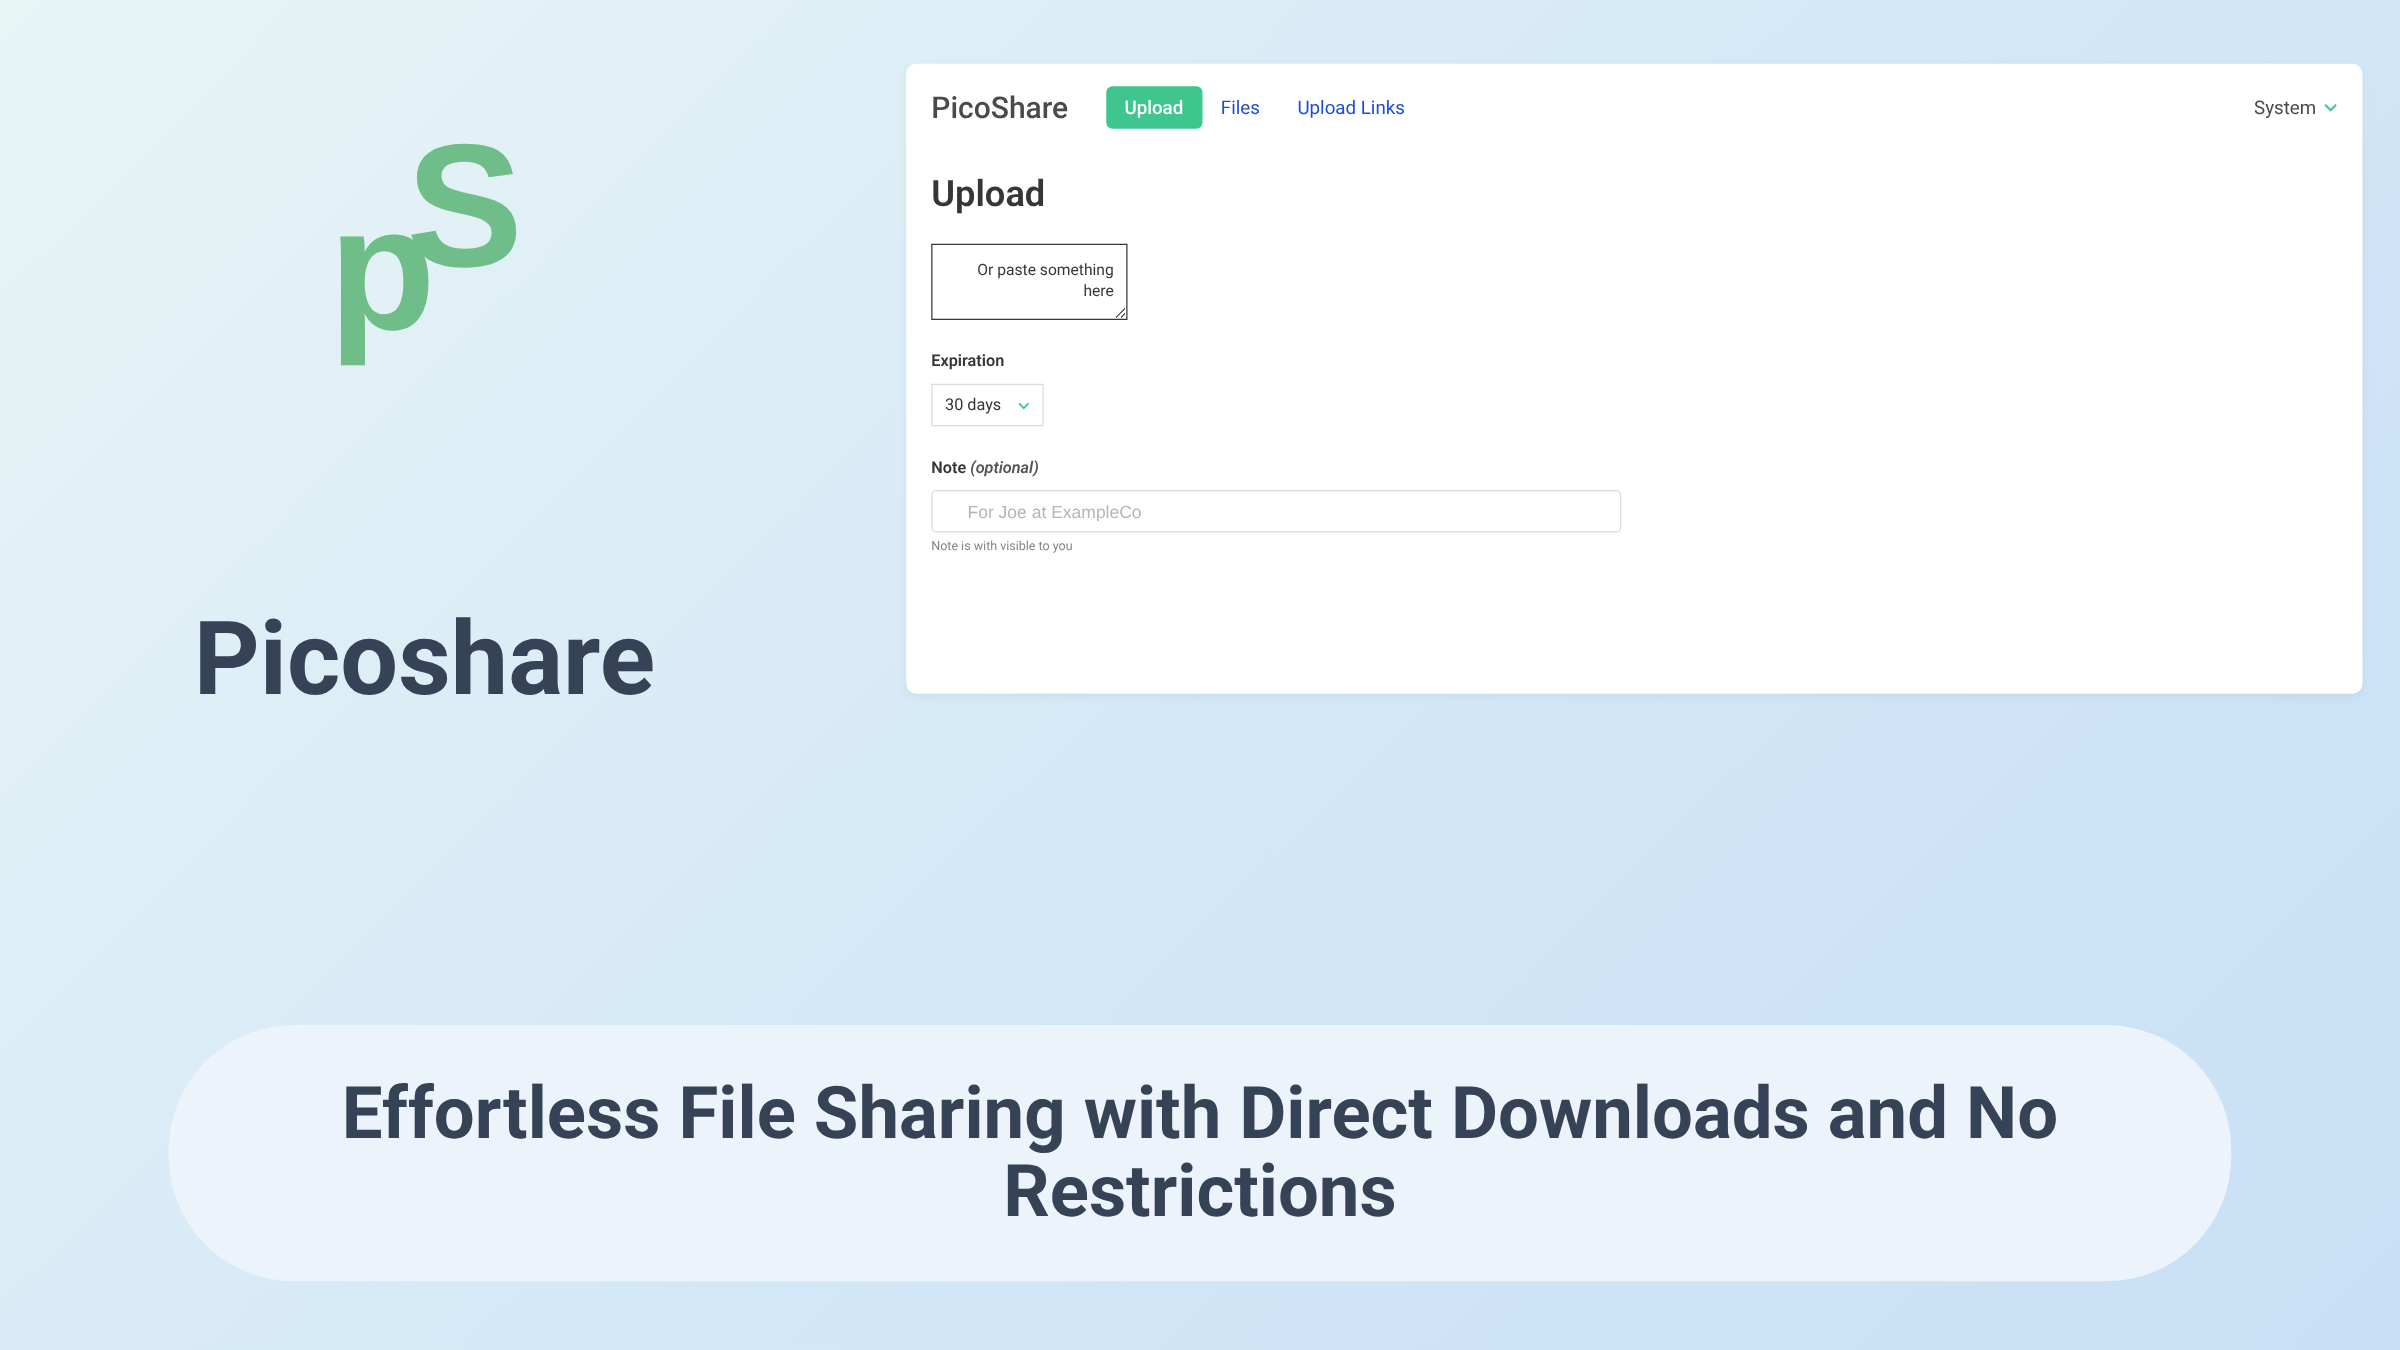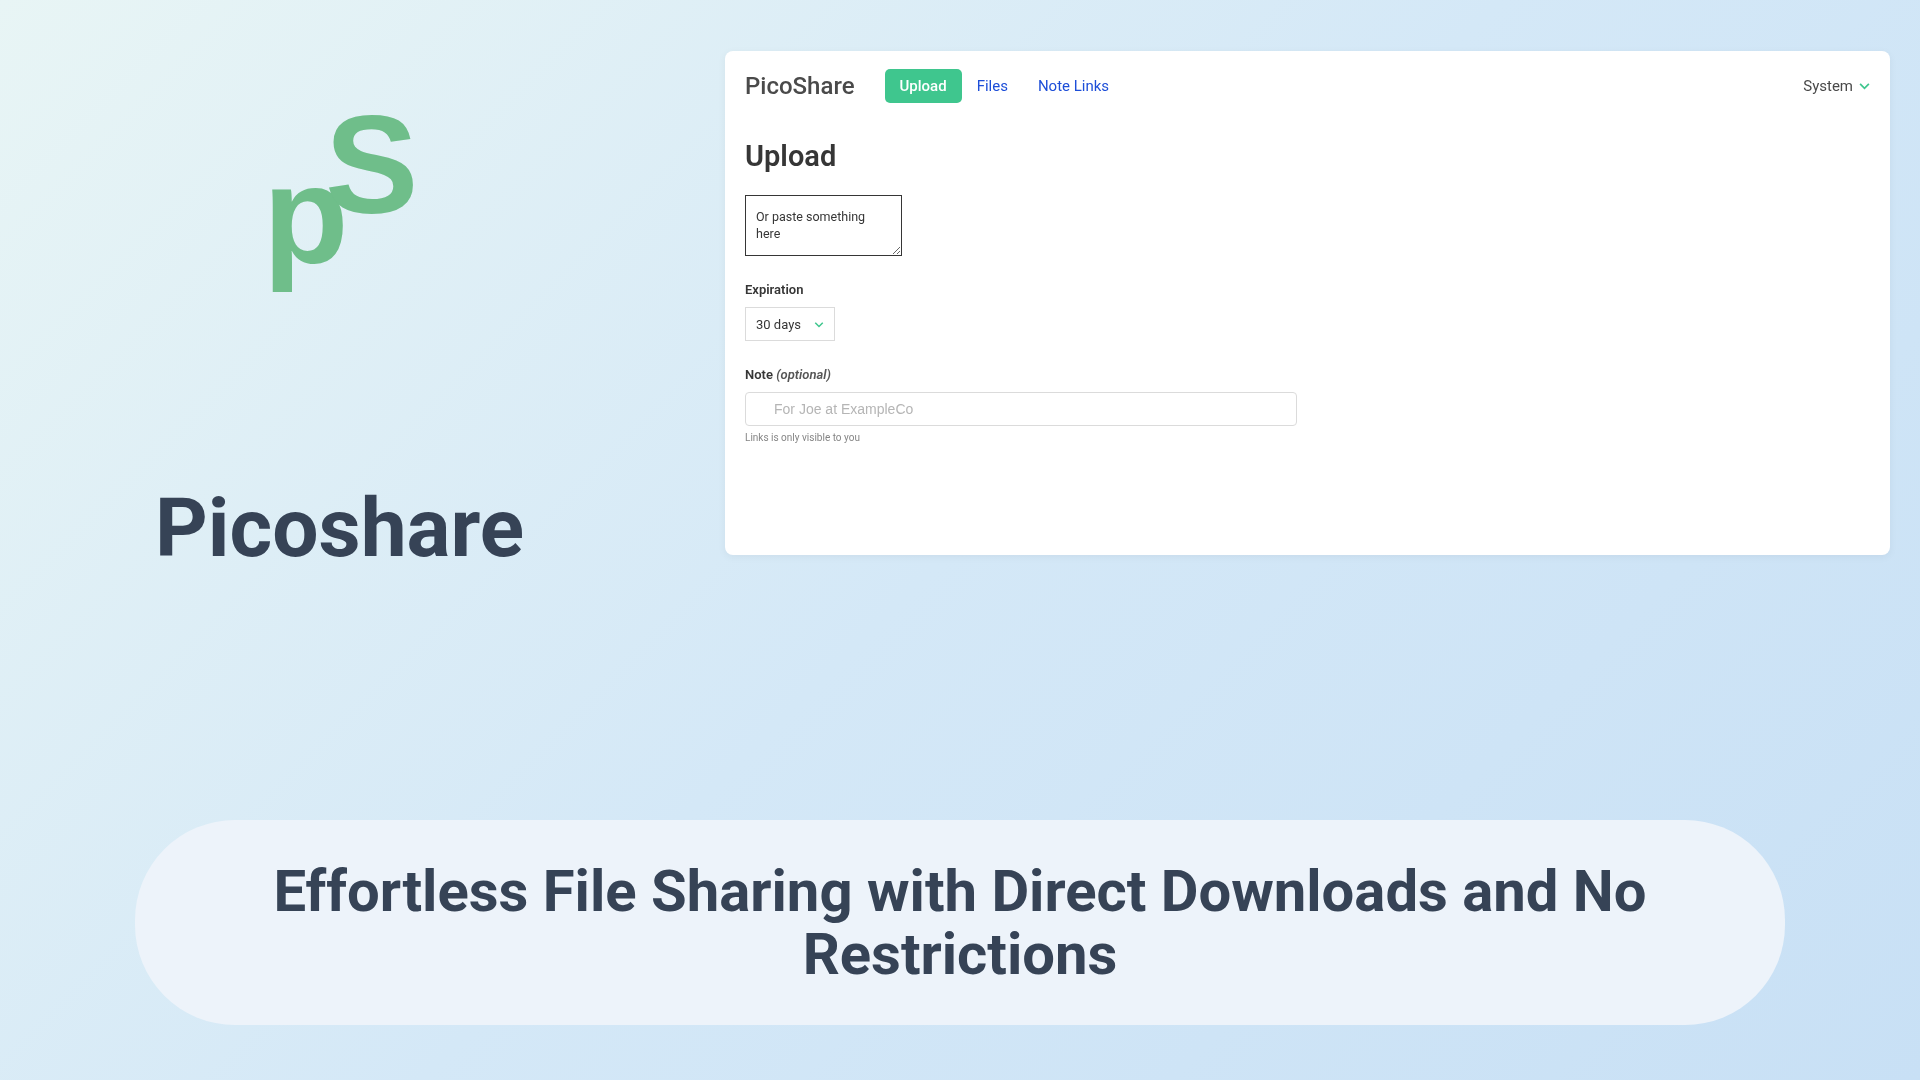--- a/index.html
+++ b/index.html
@@ -131,21 +131,21 @@
       color: #4a4a4a;
     }
     .paste-box {
       margin-top: 20px;
       width: 157px;
       height: 61px;
       border: 1px solid #363636;
       display: flex;
       align-items: center;
       justify-content: center;
-      text-align: left;
+      text-align: right;
       font-size: 12.5px;
       color: #363636;
       padding: 6px 10px;
       line-height: 1.35;
       resize: both;
       overflow: auto;
     }
     .field-block {
       margin-top: 26px;
     }
@@ -224,21 +224,21 @@
     <span class="logo-s">S</span>
   </div>
   <h1 class="hero-title">Picoshare</h1>
 </div>
 
 <div class="app-card">
   <div class="app-nav">
     <div class="app-brand">PicoShare</div>
     <div class="nav-item active">Upload</div>
     <div class="nav-item">Files</div>
-    <div class="nav-item">Note Links</div>
+    <div class="nav-item">Upload Links</div>
     <div class="nav-right">
       <span class="nav-right-label">System</span>
       <span class="chev-down">
         <svg width="11" height="7" viewBox="0 0 12 8">
             <path d="M1 1 L6 6 L11 1" stroke="#3fc68e" stroke-width="2" fill="none"></path>
           </svg>
       </span>
     </div>
   </div>
 
@@ -261,20 +261,20 @@
         </span>
       </div>
     </div>
 
     <div class="field-block">
       <div class="field-label">
         <span>Note</span>
         <span class="optional">(optional)</span>
       </div>
       <input class="note-input" type="text" placeholder="For Joe at ExampleCo" style="">
-      <div class="note-hint">Links is only visible to you</div>
+      <div class="note-hint">Note is with visible to you</div>
     </div>
   </div>
 </div>
 
 <div class="tagline-pill">
   <div class="tagline-text">Effortless File Sharing with Direct Downloads and No Restrictions</div>
 </div>
 
 </body></html>

